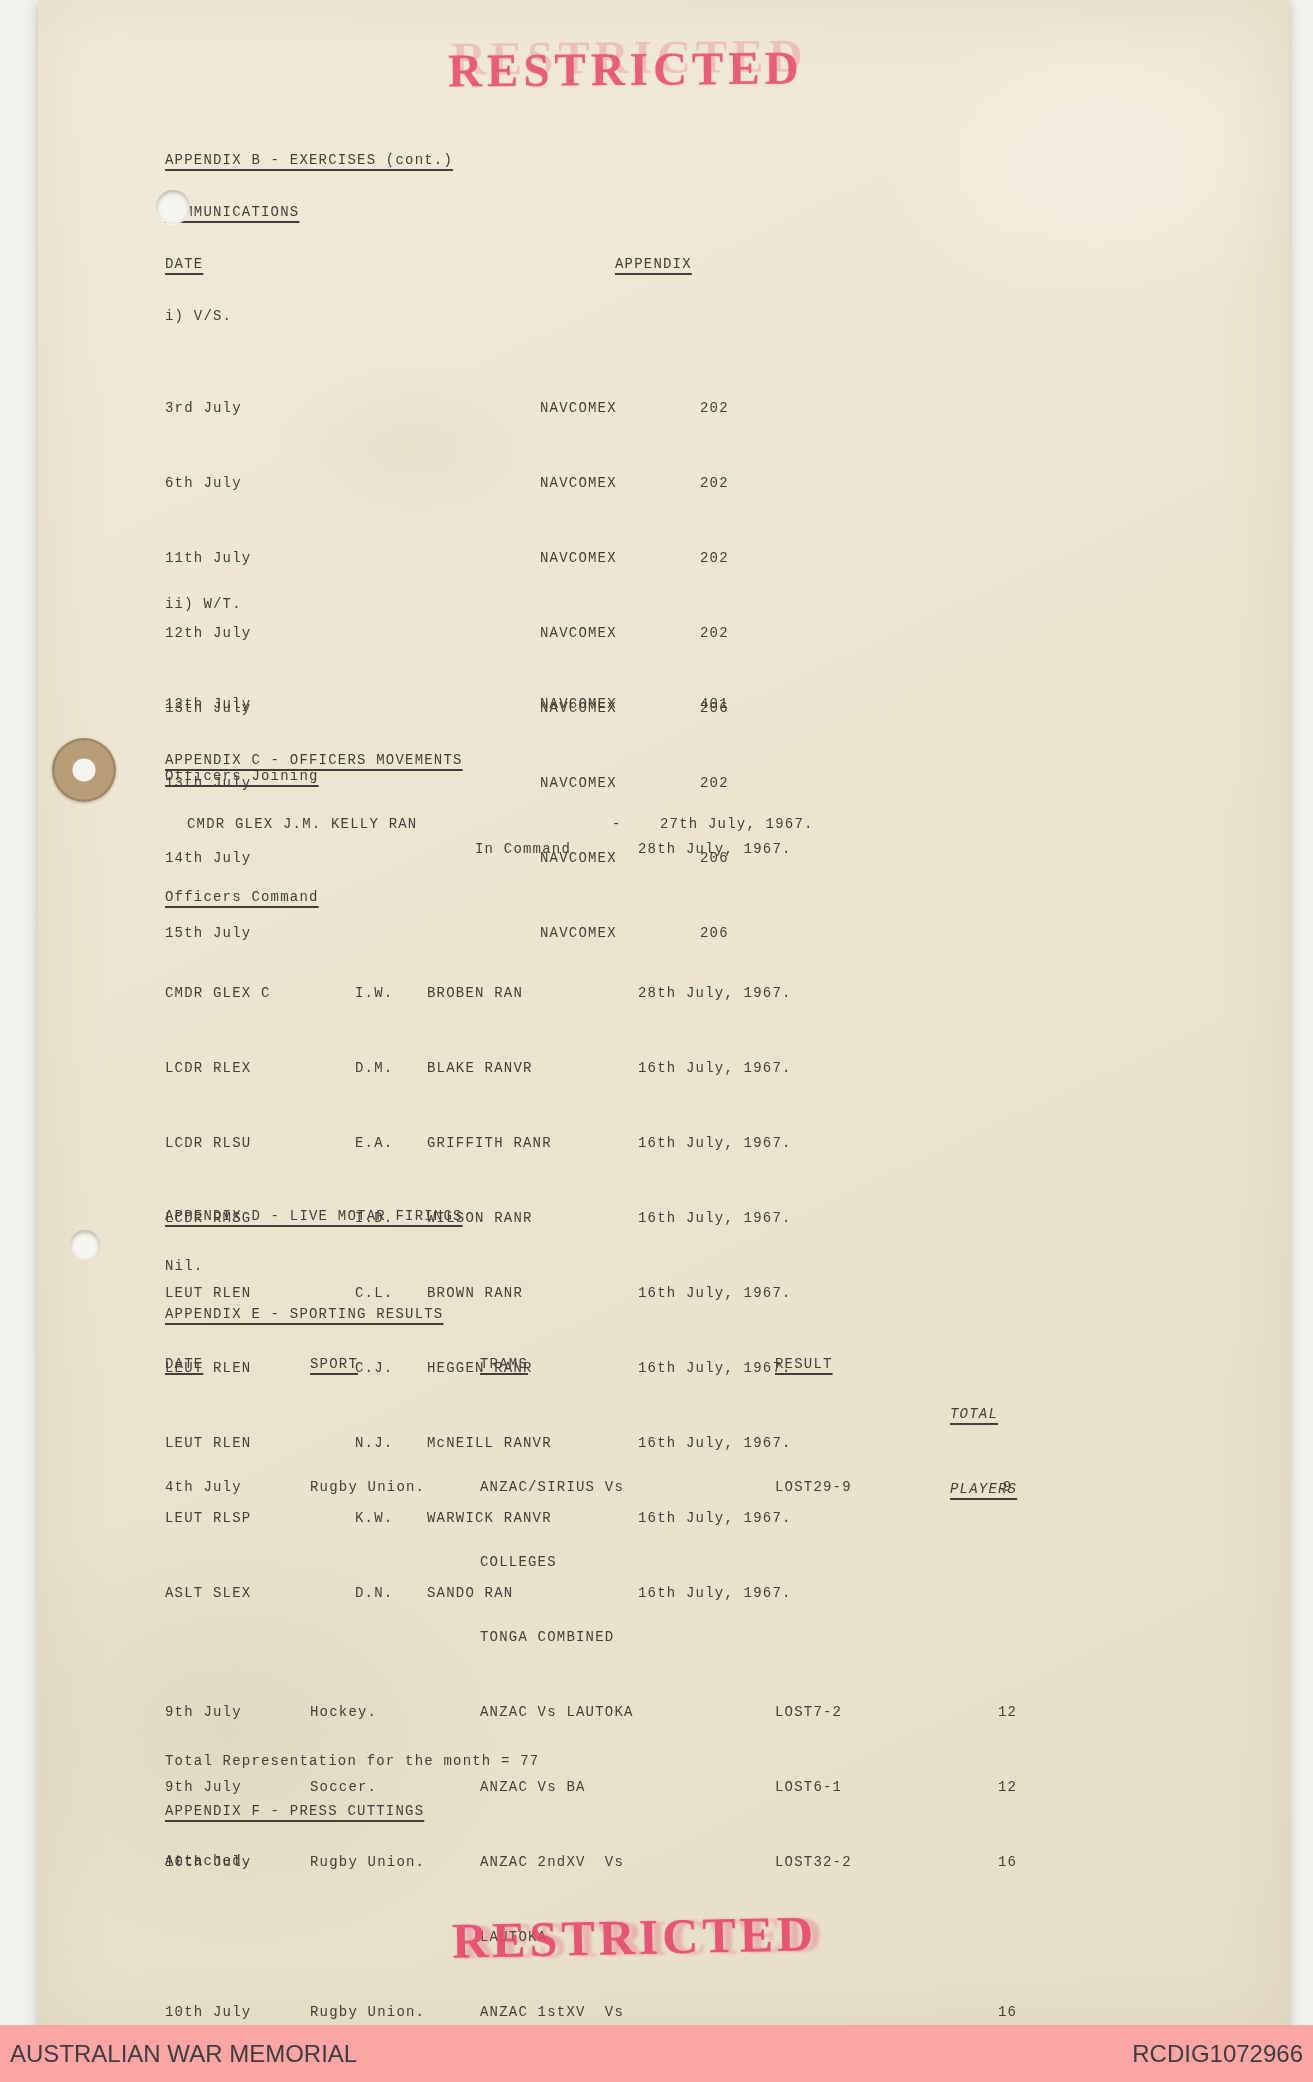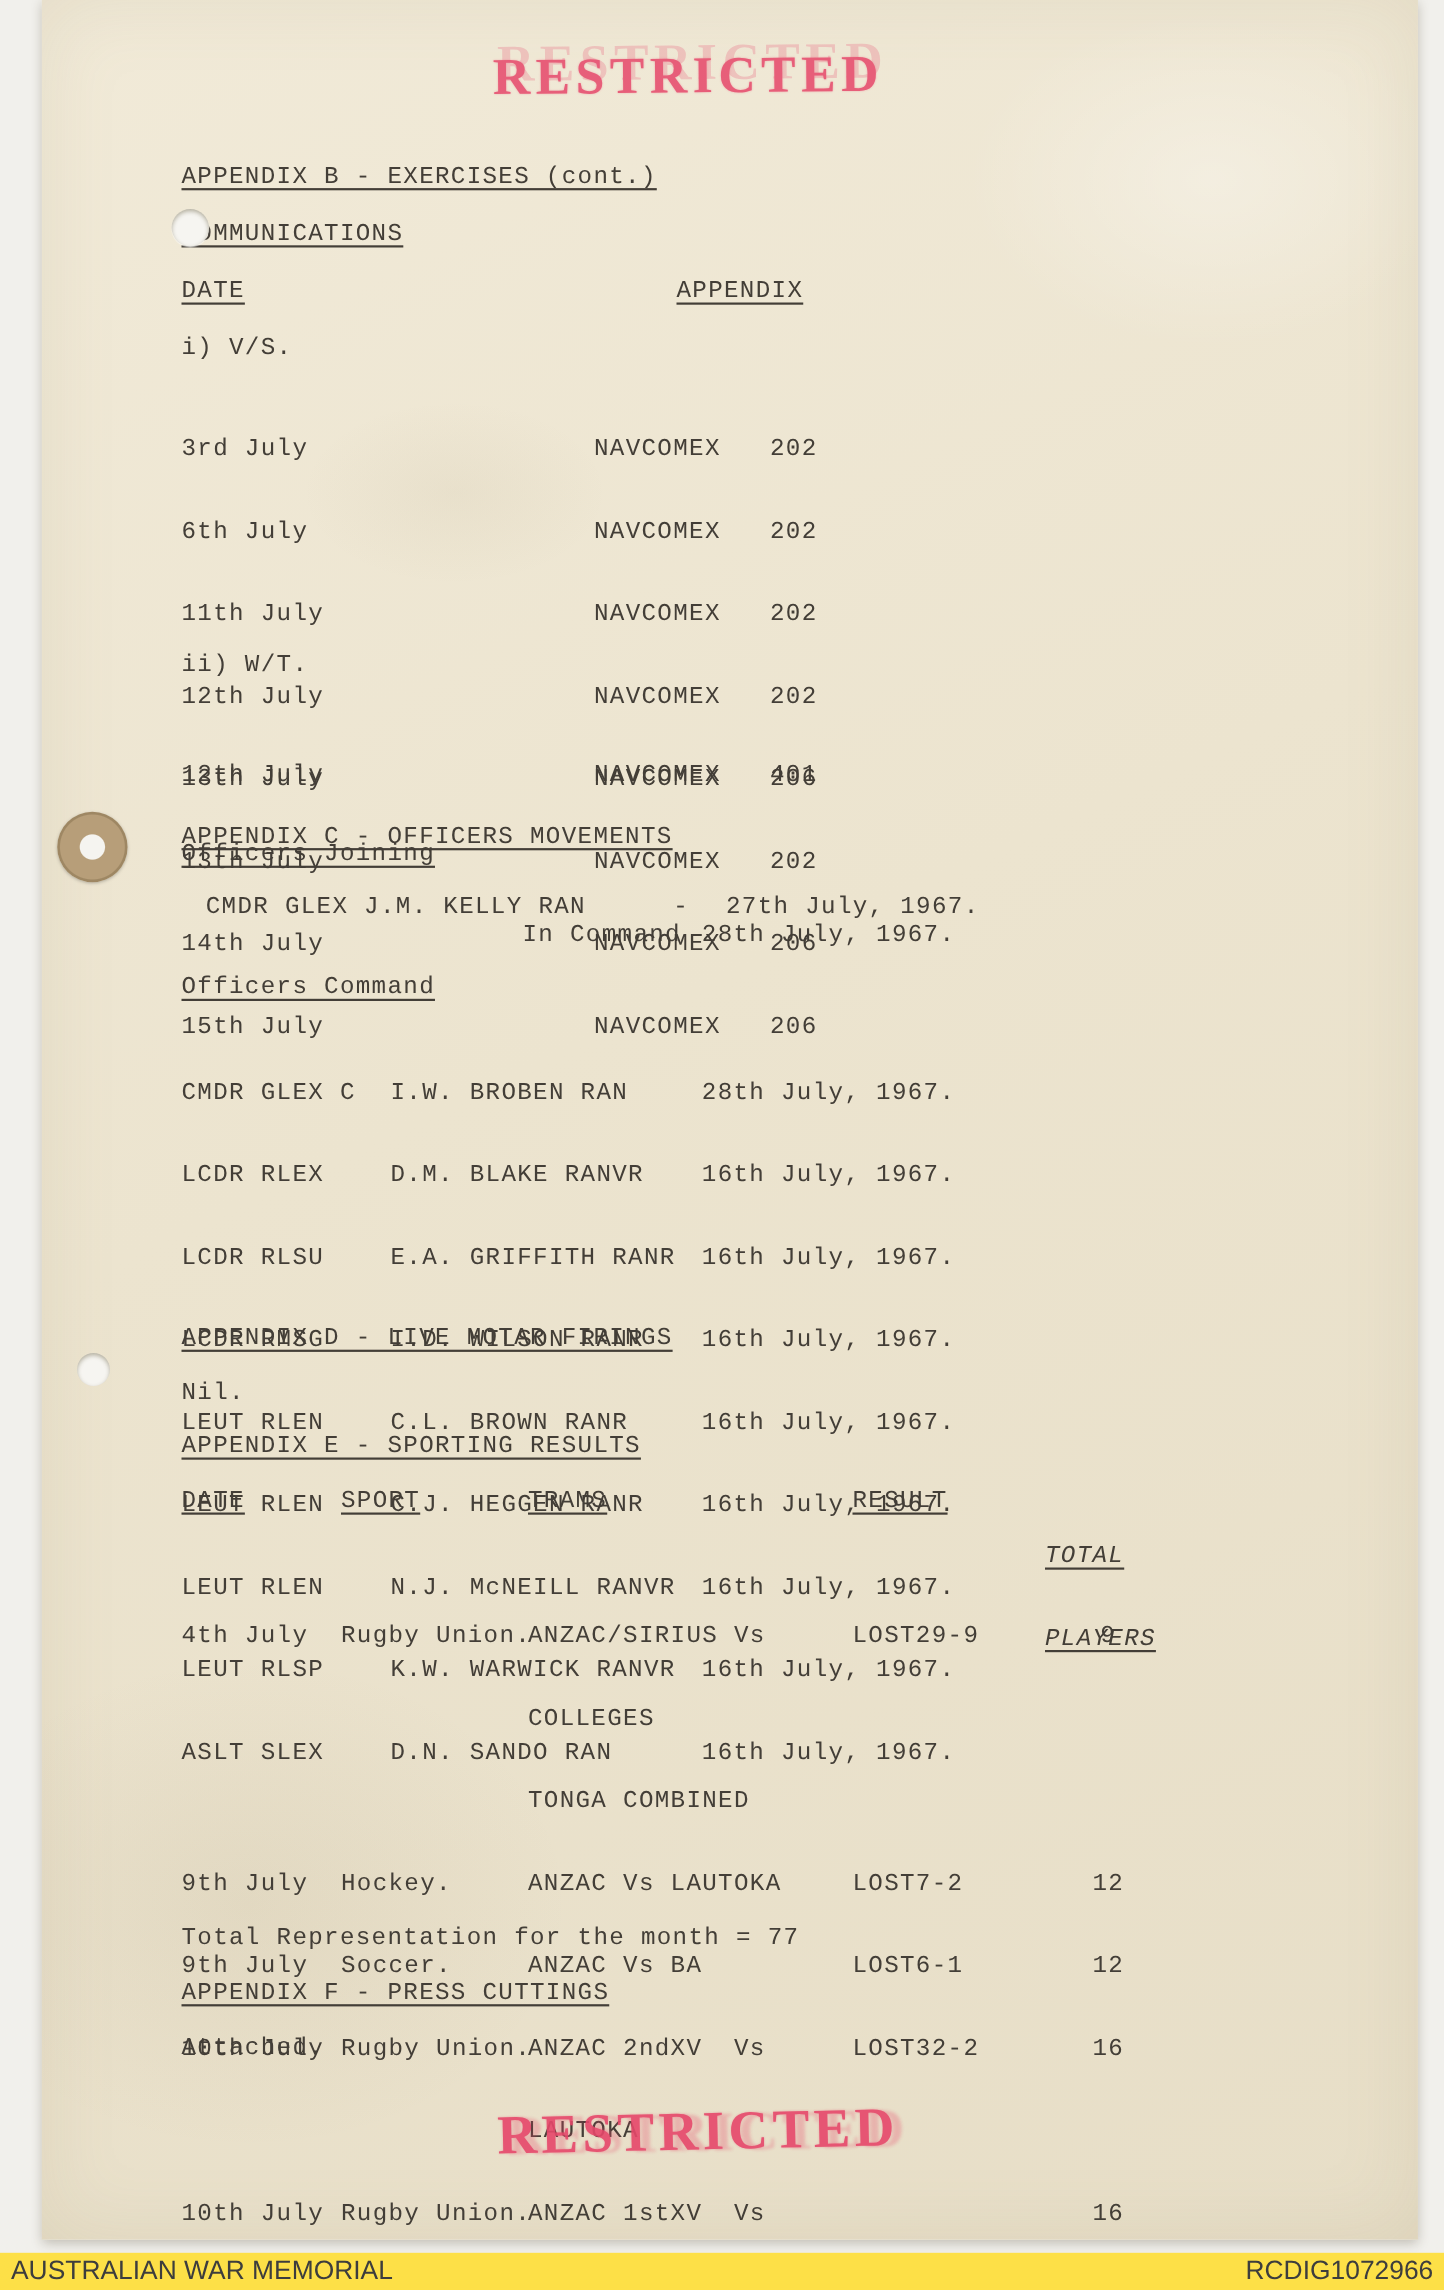--- a/index.html
+++ b/index.html
@@ -11,21 +11,21 @@
     background:
       radial-gradient(ellipse 320px 220px at 85% 8%, rgba(255,255,255,0.30), transparent 70%),
       radial-gradient(ellipse 420px 320px at 15% 85%, rgba(120,100,60,0.07), transparent 70%),
       radial-gradient(ellipse 200px 120px at 30% 22%, rgba(120,100,60,0.05), transparent 70%),
       linear-gradient(155deg, #f1ead8 0%, var(--paper,#ece4cf) 45%, #e7dec7 100%);
     box-shadow: 0 3px 10px rgba(60,50,30,0.28), inset 0 0 70px rgba(150,130,90,0.13);
   }
   .tw {
     position:absolute; z-index:2;
     font-family:"Liberation Mono","DejaVu Sans Mono",monospace;
-    font-size:22px; line-height:25px; letter-spacing:1.2px;
+    font-size:14px; line-height:25px; letter-spacing:1.2px;
     color:var(--ink,#433e37); white-space:pre;
   }
   .u { text-decoration:underline; text-underline-offset:5px; text-decoration-thickness:2px; }
   .trow { display:flex; height:25px; }
   .trow > span { display:inline-block; flex:none; white-space:pre; }
 
   
   .c-vdate { width:375px; }
   .c-vex   { width:160px; }
 
@@ -99,22 +99,22 @@
     left:70px; top:1230px; width:30px; height:30px;
     box-shadow: inset 0 2px 4px rgba(100,90,60,0.45);
   }
   .ring {
     position:absolute; left:52px; top:738px; width:64px; height:64px; border-radius:50%; z-index:5;
     background: radial-gradient(circle at 50% 50%, #f5f4f0 0 11px, #b79e79 12px 29px, #9e8763 30px 32px);
     box-shadow: 0 1px 3px rgba(0,0,0,0.25);
   }
 
   .footer {
-    position:absolute; left:0; bottom:0; width:100%; height:34px; z-index:6;
-    background:#fde047; display:flex; justify-content:space-between; align-items:center;
+    position:absolute; left:0; bottom:0; width:100%; height:57px; z-index:6;
+    background:#fca5a5; display:flex; justify-content:space-between; align-items:center;
     padding:0 10px; font-family:"Liberation Sans",sans-serif; font-size:24px; color:#3d3d3d;gap:32px;
   }
 </style>
 </head>
 <body>
 
 <div class="page">
   <div class="paper"></div>
 
   <div class="stamp stamp-top">RESTRICTED</div>

